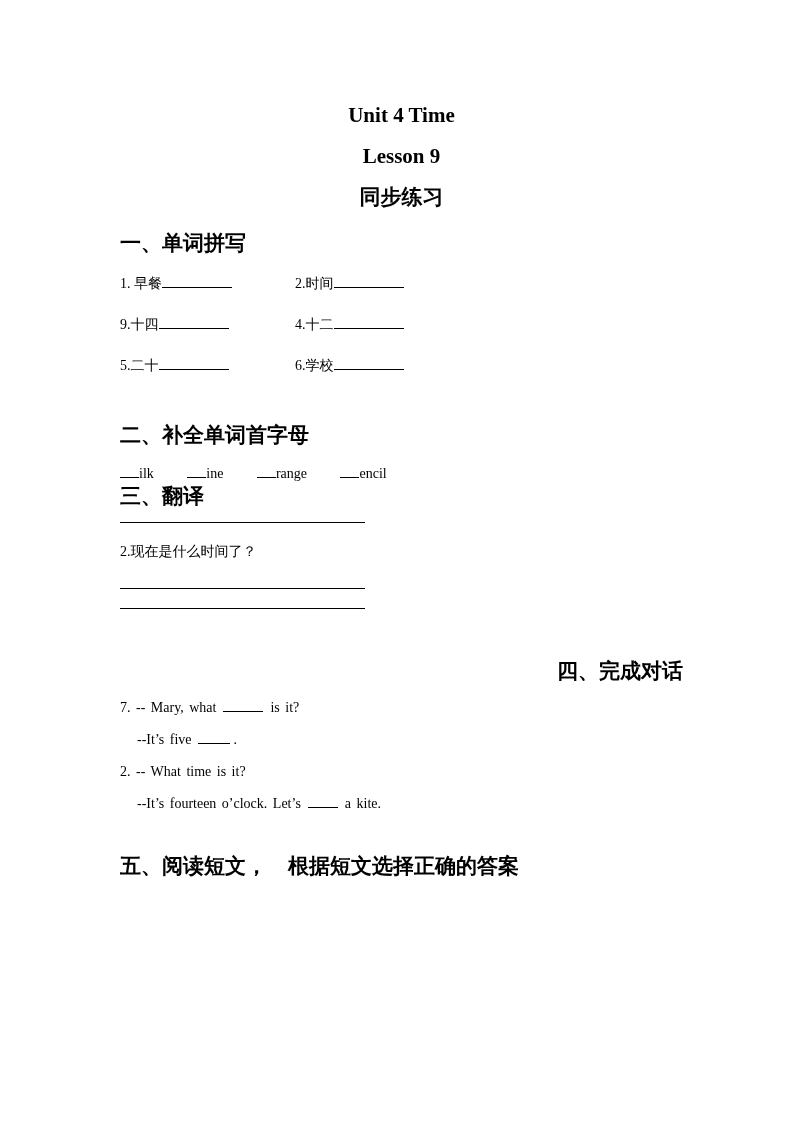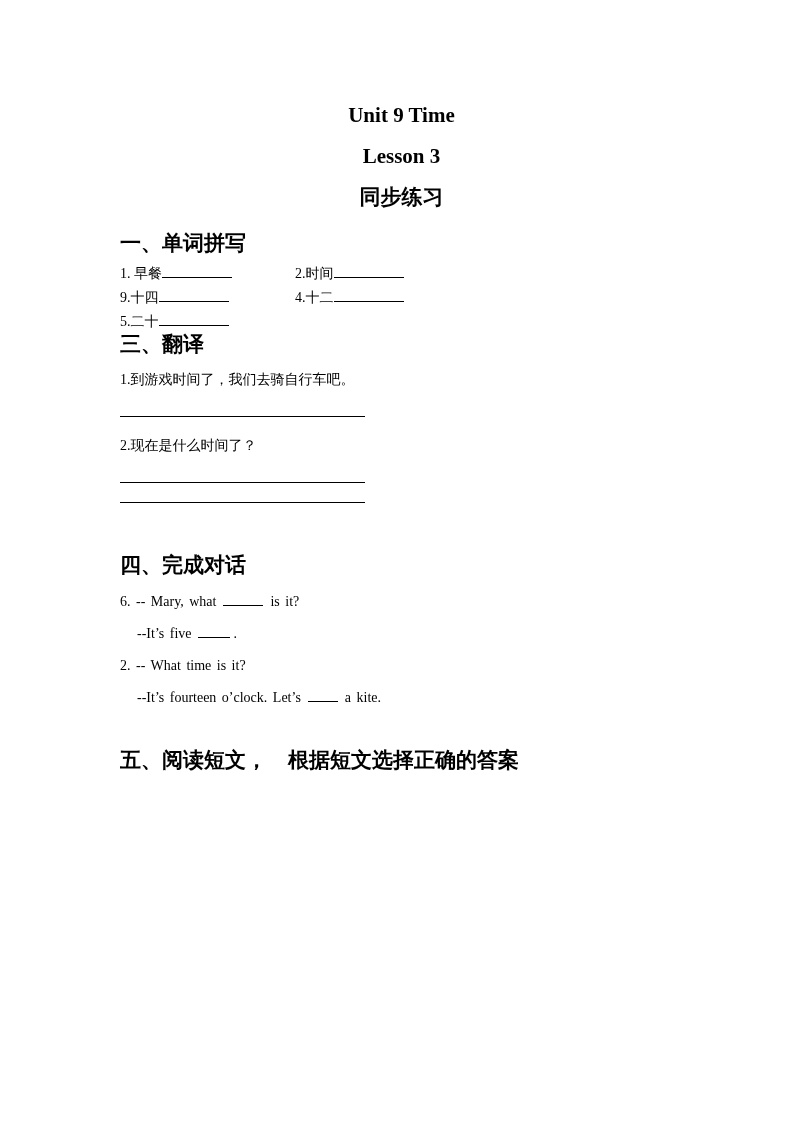--- a/index.html
+++ b/index.html
@@ -37,29 +37,29 @@
   .sec-heading {
     font-family: "Liberation Sans", "DejaVu Sans", sans-serif;
     font-weight: bold;
     font-size: 21px;
     line-height: 24px;
     margin: 0;
   }
   .sec1 .sec-heading { margin-top: 22px; }
   .sec2 .sec-heading { margin-top: 47px; }
   .sec3 .sec-heading { }
-  .sec4 .sec-heading { margin-top: 50px; }
+  .sec4 .sec-heading { margin-top: 50px; text-align: right; }
   .sec5 .sec-heading { margin-top: 40px; }
 
   
   .word-grid {
-    margin-top: 9px;
+    margin-top: 19px;
     display: grid;
     grid-template-columns: 175px 1fr;
-    row-gap: 4px;
+    row-gap: 21px;
   }
   .word-item {
     font-size: 14px;
     line-height: 20px;
     white-space: nowrap;
   }
   .blank-long {
     display: inline-block;
     width: 70px;
     height: 13px;
@@ -121,51 +121,60 @@
     text-align-last: justify;
     word-spacing: 1px;
   }
 </style>
 </head>
 <body>
 
 <div class="page">
   <div class="content">
 
-    <h1 class="doc-title">Unit 9 Time</h1>
-    <h1 class="doc-title">Lesson 3</h1>
+    <h1 class="doc-title">Unit 4 Time</h1>
+    <h1 class="doc-title">Lesson 9</h1>
     <h1 class="doc-title cjk">同步练习</h1>
 
     <section class="sec1">
       <h2 class="sec-heading">一、单词拼写</h2>
       <div class="word-grid">
         <div class="word-item"><span>1. 早餐</span><span class="blank-long"></span></div>
         <div class="word-item"><span>2.时间</span><span class="blank-long"></span></div>
         <div class="word-item"><span>9.十四</span><span class="blank-long"></span></div>
         <div class="word-item"><span>4.十二</span><span class="blank-long"></span></div>
         <div class="word-item"><span>5.二十</span><span class="blank-long"></span></div>
+        <div class="word-item"><span>6.学校</span><span class="blank-long"></span></div>
       </div>
     </section>
 
+    <section class="sec2">
+      <h2 class="sec-heading">二、补全单词首字母</h2>
+      <div class="letter-row">
+        <span class="letter-item"><span class="blank-short"></span><span>ilk</span></span>
+        <span class="letter-item"><span class="blank-short"></span><span>ine</span></span>
+        <span class="letter-item"><span class="blank-short"></span><span>range</span></span>
+        <span class="letter-item"><span class="blank-short"></span><span>encil</span></span>
+      </div>
+    </section>
 
     <section class="sec3">
       <h2 class="sec-heading">三、翻译</h2>
       <div class="trans-list">
-        <p class="trans-q">1.到游戏时间了，我们去骑自行车吧。</p>
         <div class="answer-line"></div>
         <p class="trans-q">2.现在是什么时间了？</p>
         <div class="answer-line"></div>
         <div class="answer-line"></div>
       </div>
     </section>
 
     <section class="sec4">
       <h2 class="sec-heading">四、完成对话</h2>
       <div class="dialogue">
-        <div class="dlg-line"><span>6. -- Mary, what</span><span class="blank-mid blank-w40"></span><span>is it?</span></div>
+        <div class="dlg-line"><span>7. -- Mary, what</span><span class="blank-mid blank-w40"></span><span>is it?</span></div>
         <div class="dlg-line indent"><span>--It’s five</span><span class="blank-mid blank-w32"></span><span>.</span></div>
         <div class="dlg-line"><span>2. -- What time is it?</span></div>
         <div class="dlg-line indent"><span>--It’s fourteen o’clock. Let’s</span><span class="blank-mid blank-w30"></span><span>a kite.</span></div>
       </div>
     </section>
 
     <section class="sec5">
       <h2 class="sec-heading">五、阅读短文，　根据短文选择正确的答案</h2>
     </section>
 

